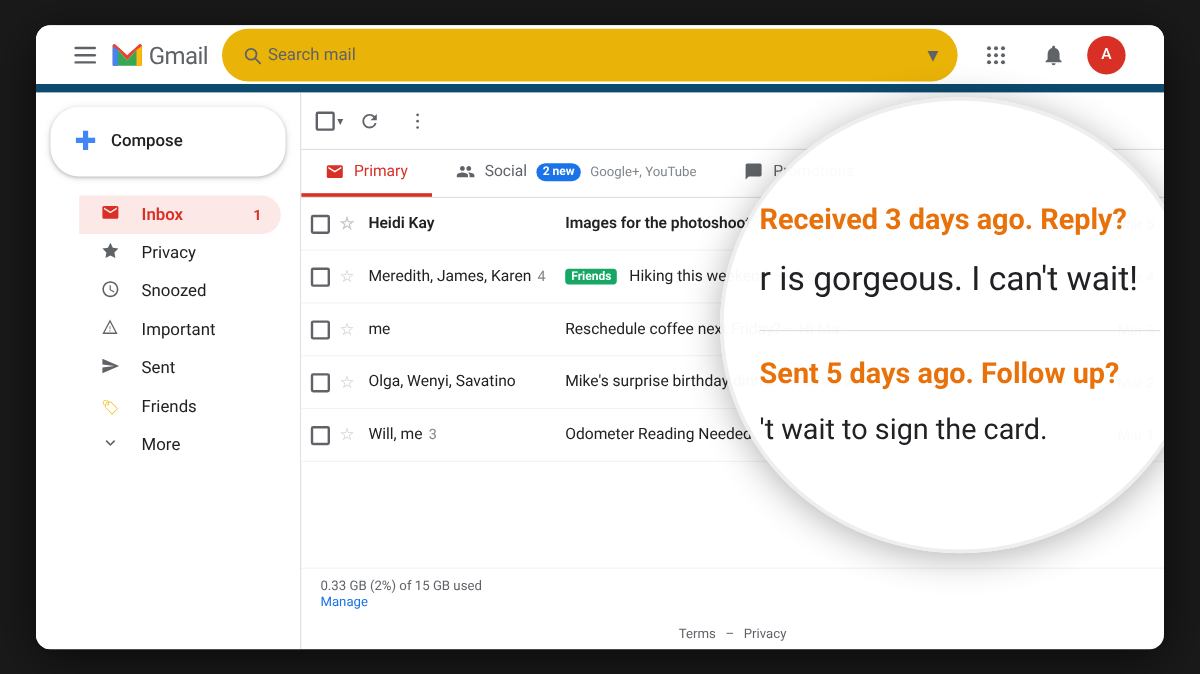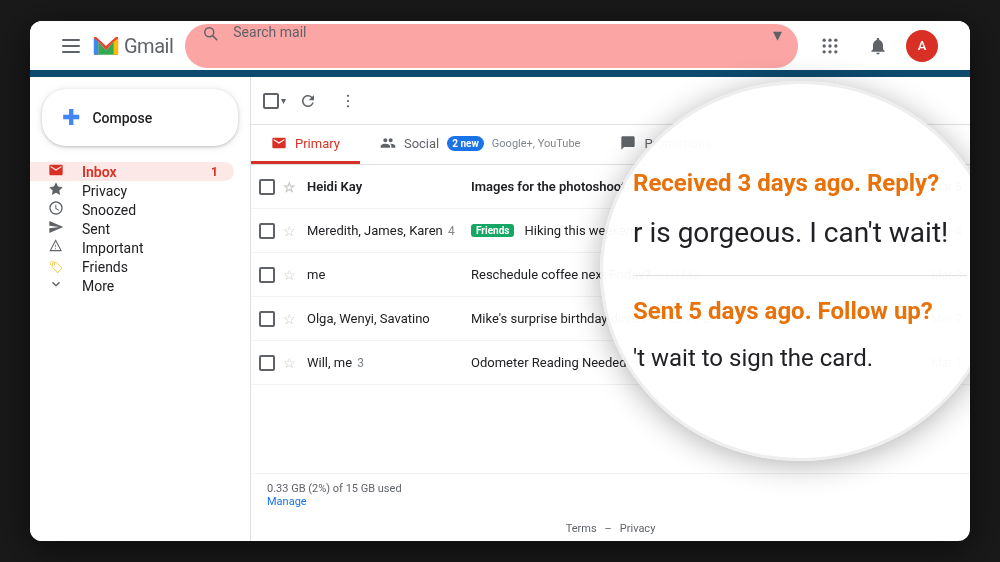--- a/index.html
+++ b/index.html
@@ -69,25 +69,26 @@
       font-size: 20px;
       color: #5f6368;
       font-weight: 400;
       letter-spacing: -0.5px;
     }
 
     .search-bar {
       flex: 1;
       max-width: 640px;
       height: 44px;
-      background: #fca5a5;
+      background: #eab308;
       border-radius: 24px;
       display: flex;
+      align-items: center;
       padding: 0 16px;
-      gap: 14px;
+      gap: 4px;
     }
     .search-icon-svg {
       color: #5f6368;
       flex-shrink: 0;
     }
     .search-input-display {
       flex: 1;
       font-size: 14px;
       color: #5f6368;
     }
@@ -159,29 +160,30 @@
     }
     .compose-plus {
       color: #4285f4;
       font-size: 22px;
       font-weight: 300;
     }
 
     .nav-item {
       display: flex;
       align-items: center;
-      height: 19px;
+      height: 32px;
       padding: 0 16px;
       border-radius: 0 16px 16px 0;
       margin-right: 16px;
       cursor: pointer;
       font-size: 14px;
       color: #202124;
       gap: 16px;
       position: relative;
+      margin-left: 36px;
     }
     .nav-item.active {
       background: #fce8e6;
       font-weight: 600;
     }
     .nav-item.active .nav-label { color: #d93025; }
     .nav-icon {
       font-size: 16px;
       width: 20px;
       text-align: center;
@@ -525,33 +527,33 @@
           <svg width="16" height="16" viewBox="0 0 24 24" fill="#5f6368">
               <path d="M12 2C6.48 2 2 6.48 2 12s4.48 10 10 10 10-4.48 10-10S17.52 2 12 2zm0 18c-4.41 0-8-3.59-8-8s3.59-8 8-8 8 3.59 8 8-3.59 8-8 8zm.5-13H11v6l5.25 3.15.75-1.23-4.5-2.67V7z"></path>
             </svg>
         </span>
         <span class="nav-label">Snoozed</span>
       </div>
 
       <div class="nav-item">
         <span class="nav-icon">
           <svg width="16" height="16" viewBox="0 0 24 24" fill="#5f6368">
-              <path d="M2.01 21L23 12 2.01 3 2 10l15 2-15 2z"></path>
+              <path d="M11.5 2L2 20h19L11.5 2zm0 3.17L18.3 18H4.7l6.8-12.83zM11 10v4h1v-4h-1zm0 5v2h1v-2h-1z"></path>
             </svg>
         </span>
-        <span class="nav-label">Sent</span>
+        <span class="nav-label">Important</span>
       </div>
 
       <div class="nav-item">
         <span class="nav-icon">
           <svg width="16" height="16" viewBox="0 0 24 24" fill="#5f6368">
-              <path d="M11.5 2L2 20h19L11.5 2zm0 3.17L18.3 18H4.7l6.8-12.83zM11 10v4h1v-4h-1zm0 5v2h1v-2h-1z"></path>
+              <path d="M2.01 21L23 12 2.01 3 2 10l15 2-15 2z"></path>
             </svg>
         </span>
-        <span class="nav-label">Important</span>
+        <span class="nav-label">Sent</span>
       </div>
 
       <div class="nav-item">
         <span class="nav-icon" style="color:#f4b400; font-size:12px;">🏷</span>
         <span class="nav-label">Friends</span>
       </div>
 
       <div class="nav-item">
         <span class="nav-icon">
           <svg width="16" height="16" viewBox="0 0 24 24" fill="#5f6368">

